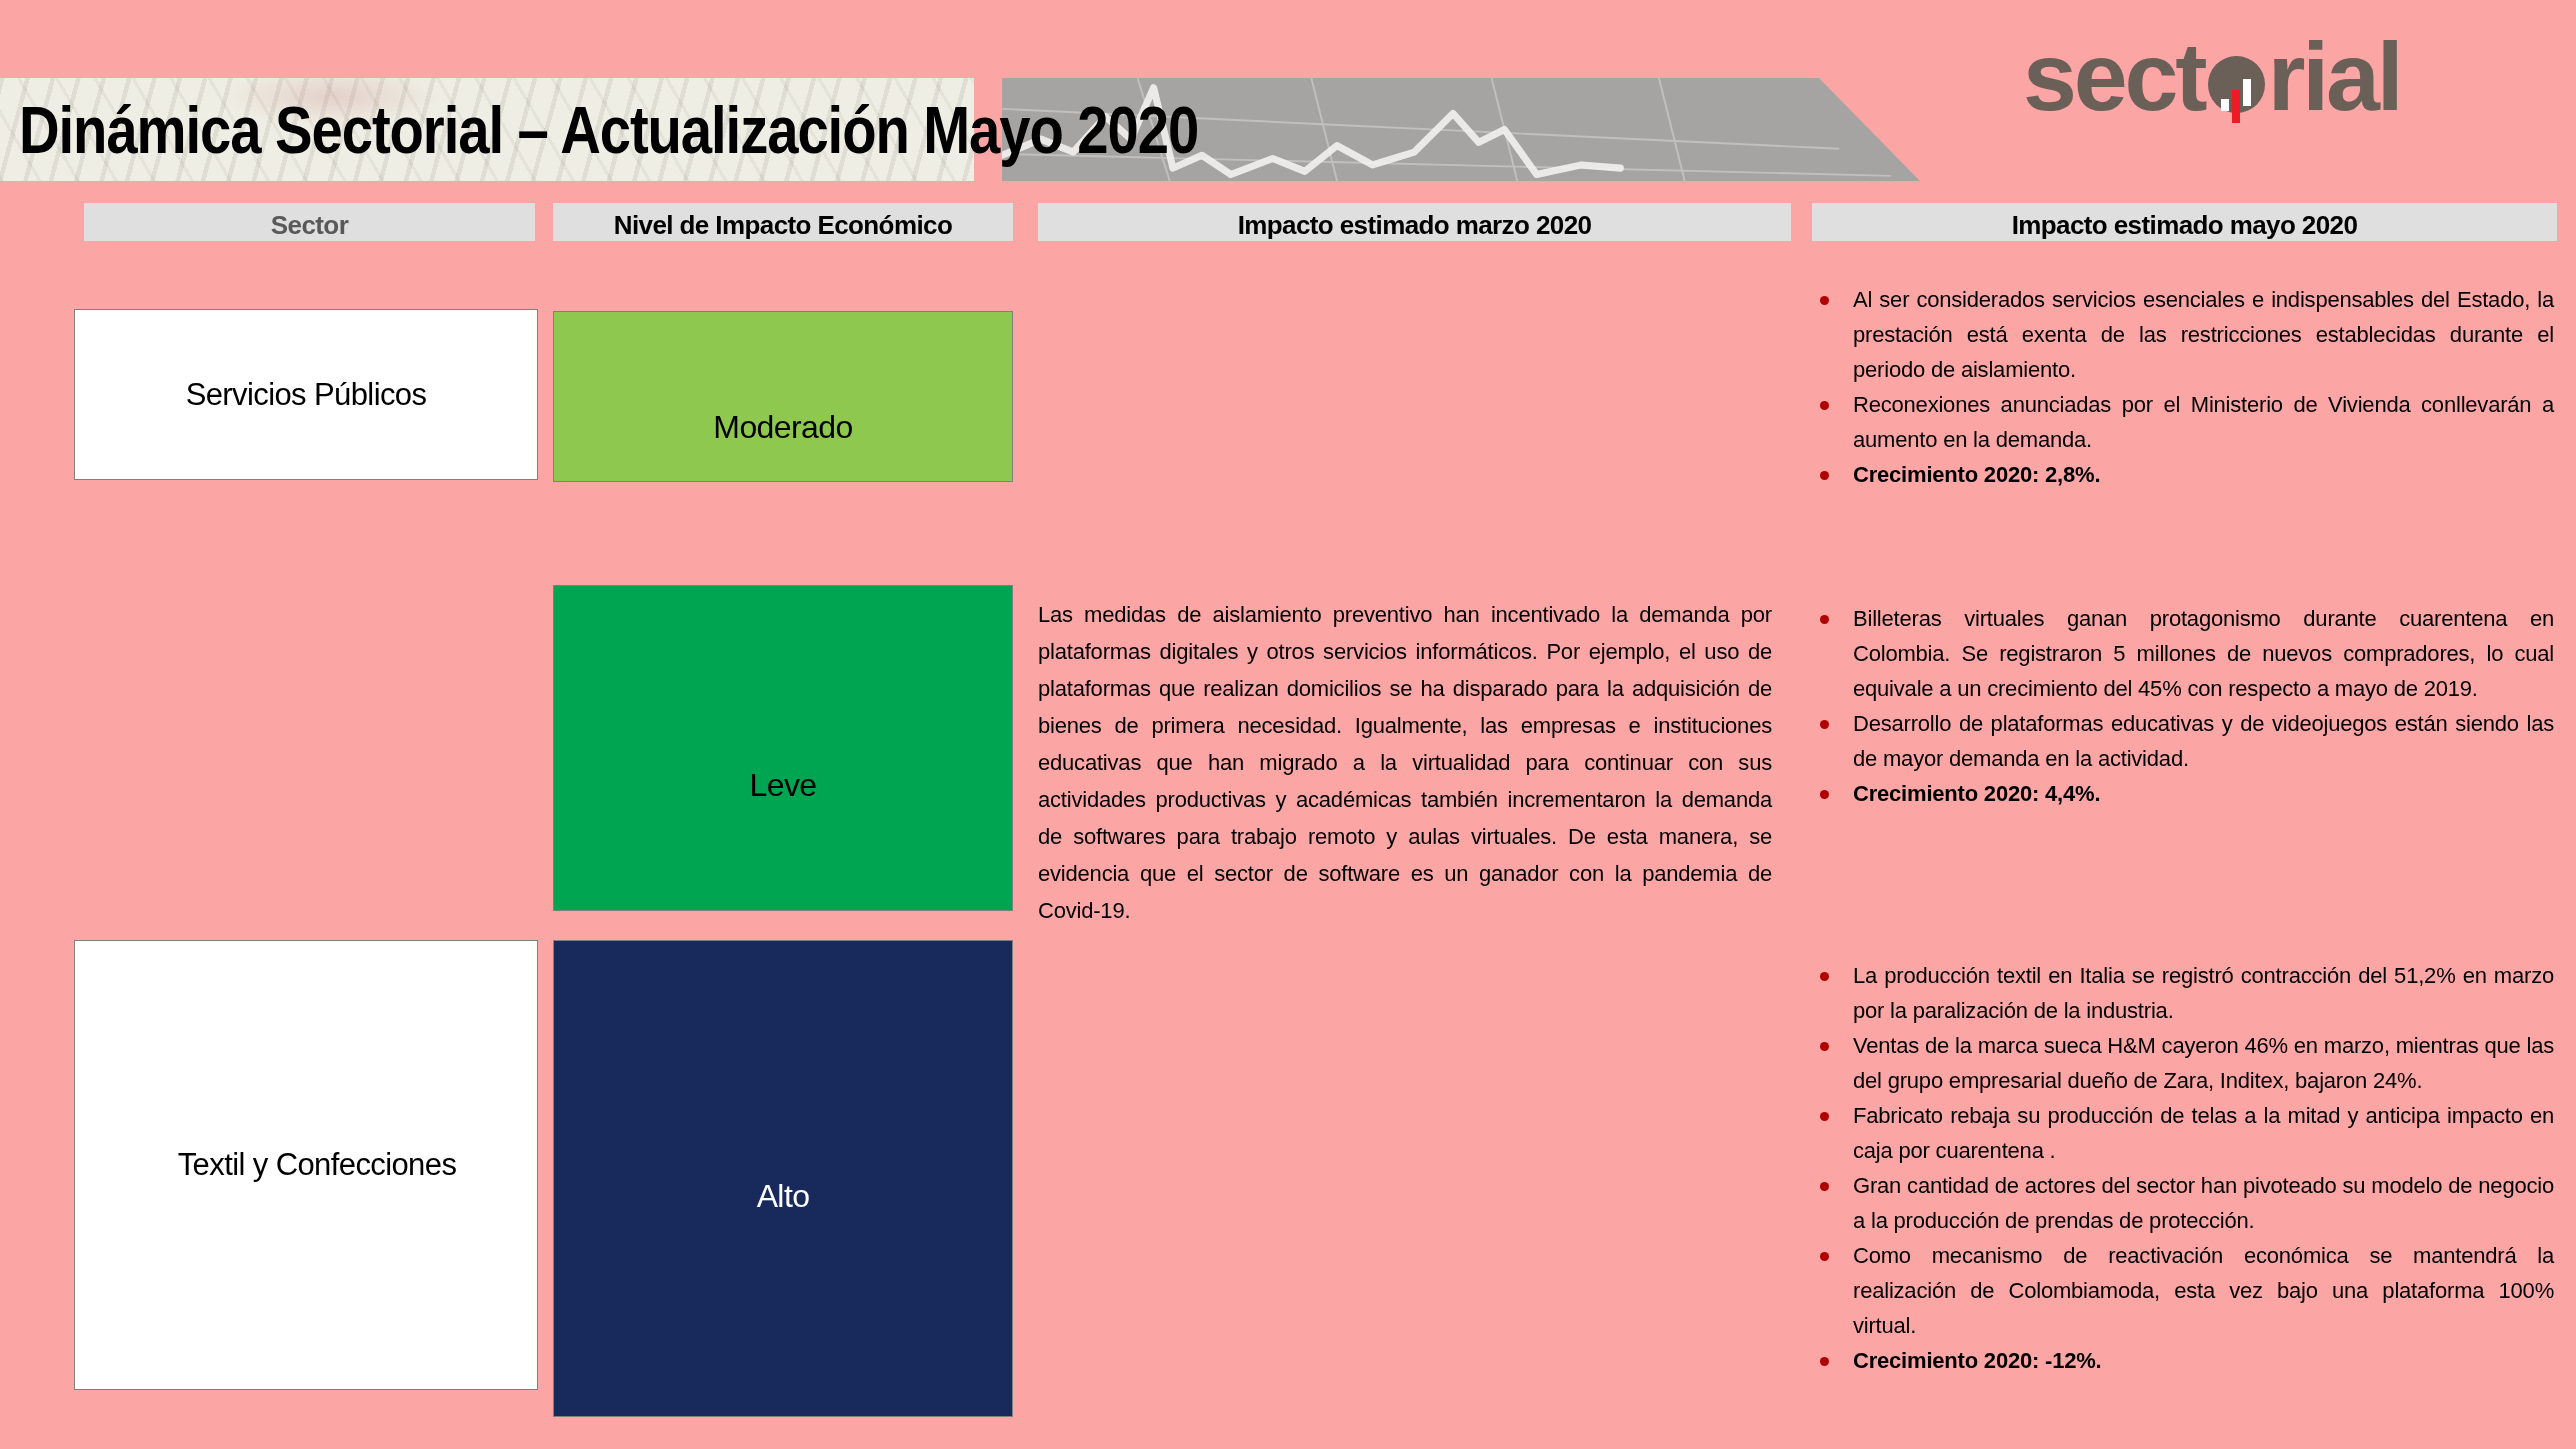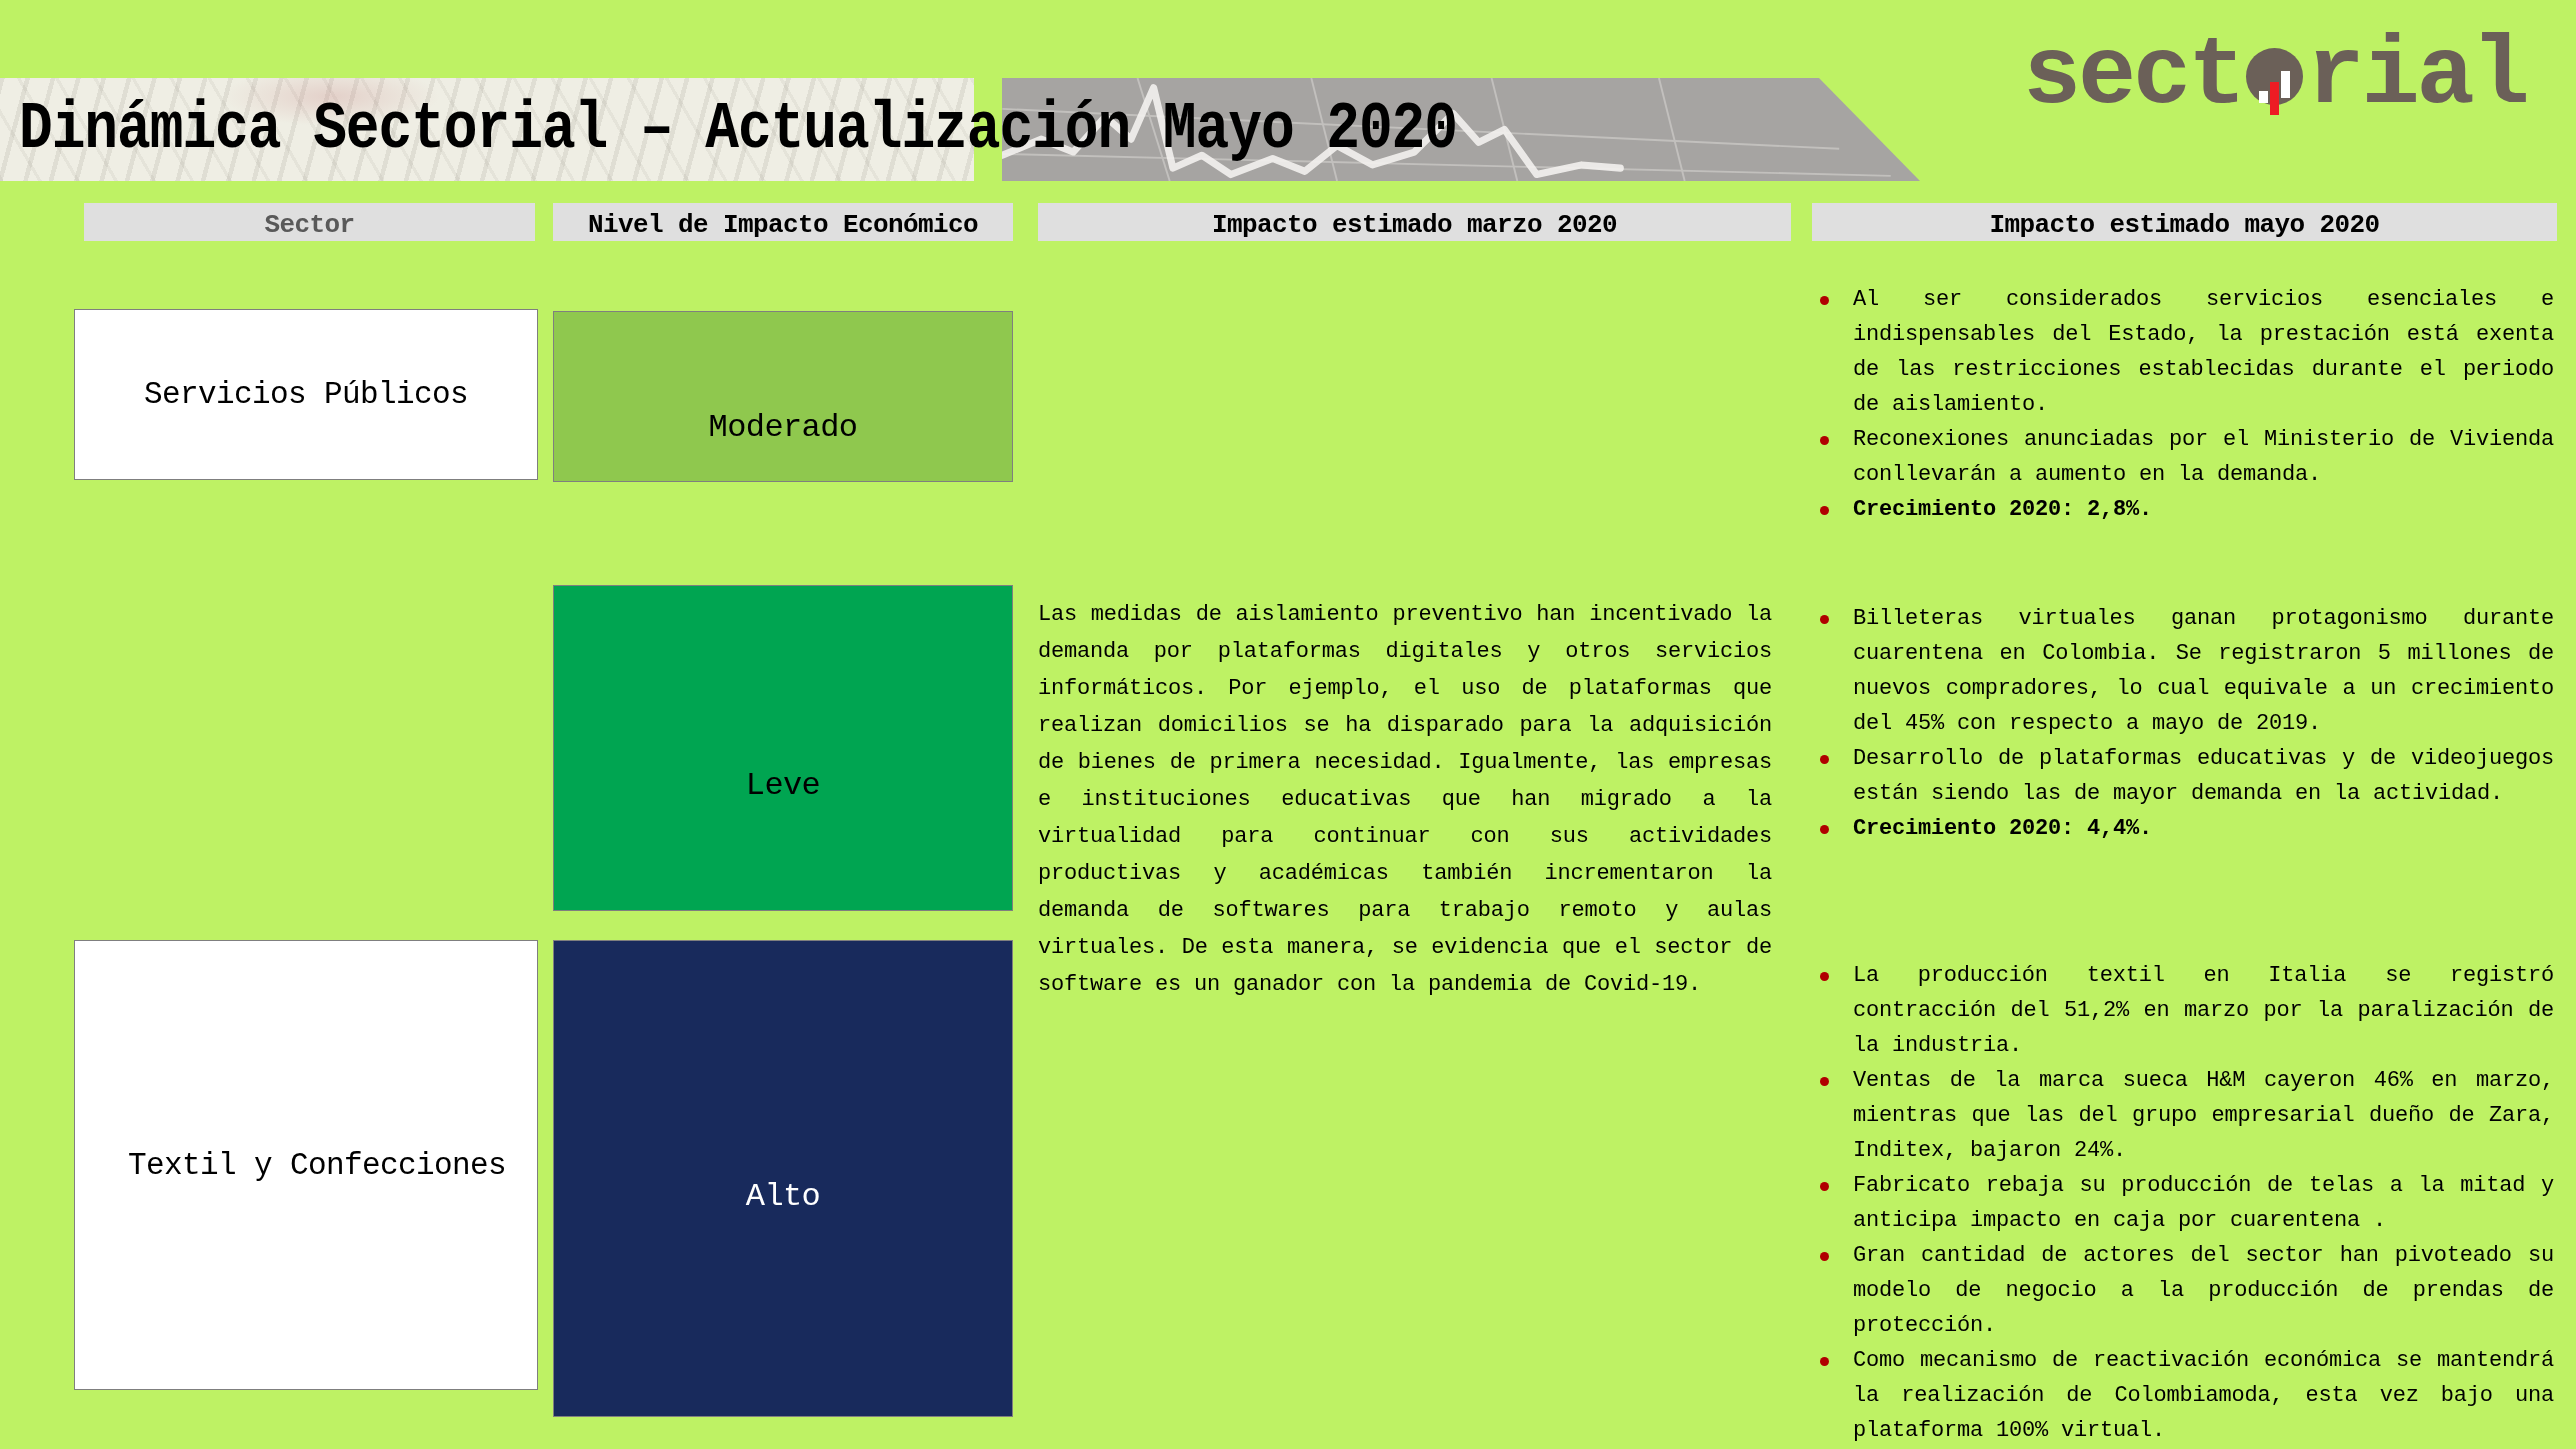--- a/index.html
+++ b/index.html
@@ -1,18 +1,18 @@
 <!DOCTYPE html>
 <html style="--moderado_green: #8fc84e; --leve_green: #00a551; --alto_navy: #182a5c; --bullet_red: #b00000; --logo_taupe: #6b6058; --logo_red: #ed1c24; --header_gray: #dfdfdf; --sector_header_text: #595959; --box_border_gray: #7f7f7f;font-size:10.3px"><head>
 <meta charset="utf-8">
 <style>
   html,body{margin:0;padding:0;background:#ffffff;}
   #slide{
-    position:relative;width:2576px;height:1449px;overflow:hidden;background:#bef264;
-    font-family:Liberation Mono, monospace;color:#000;
+    position:relative;width:2576px;height:1449px;overflow:hidden;background:#fca5a5;
+    font-family:Liberation Sans, sans-serif;color:#000;
   }
 
   
   .band{position:absolute;left:0;top:78px;width:1938px;height:103px;}
   .band-left{
     position:absolute;left:0;top:0;width:974px;height:100%;
     background-color:#efeee4;
     background-image:
       radial-gradient(ellipse 167px 45px at 34% 18%, rgba(200,140,140,0.30), transparent 65%),
       repeating-linear-gradient(105deg, rgba(110,105,92,0.12) 0 4.5px, transparent 4.5px 24.5px),

